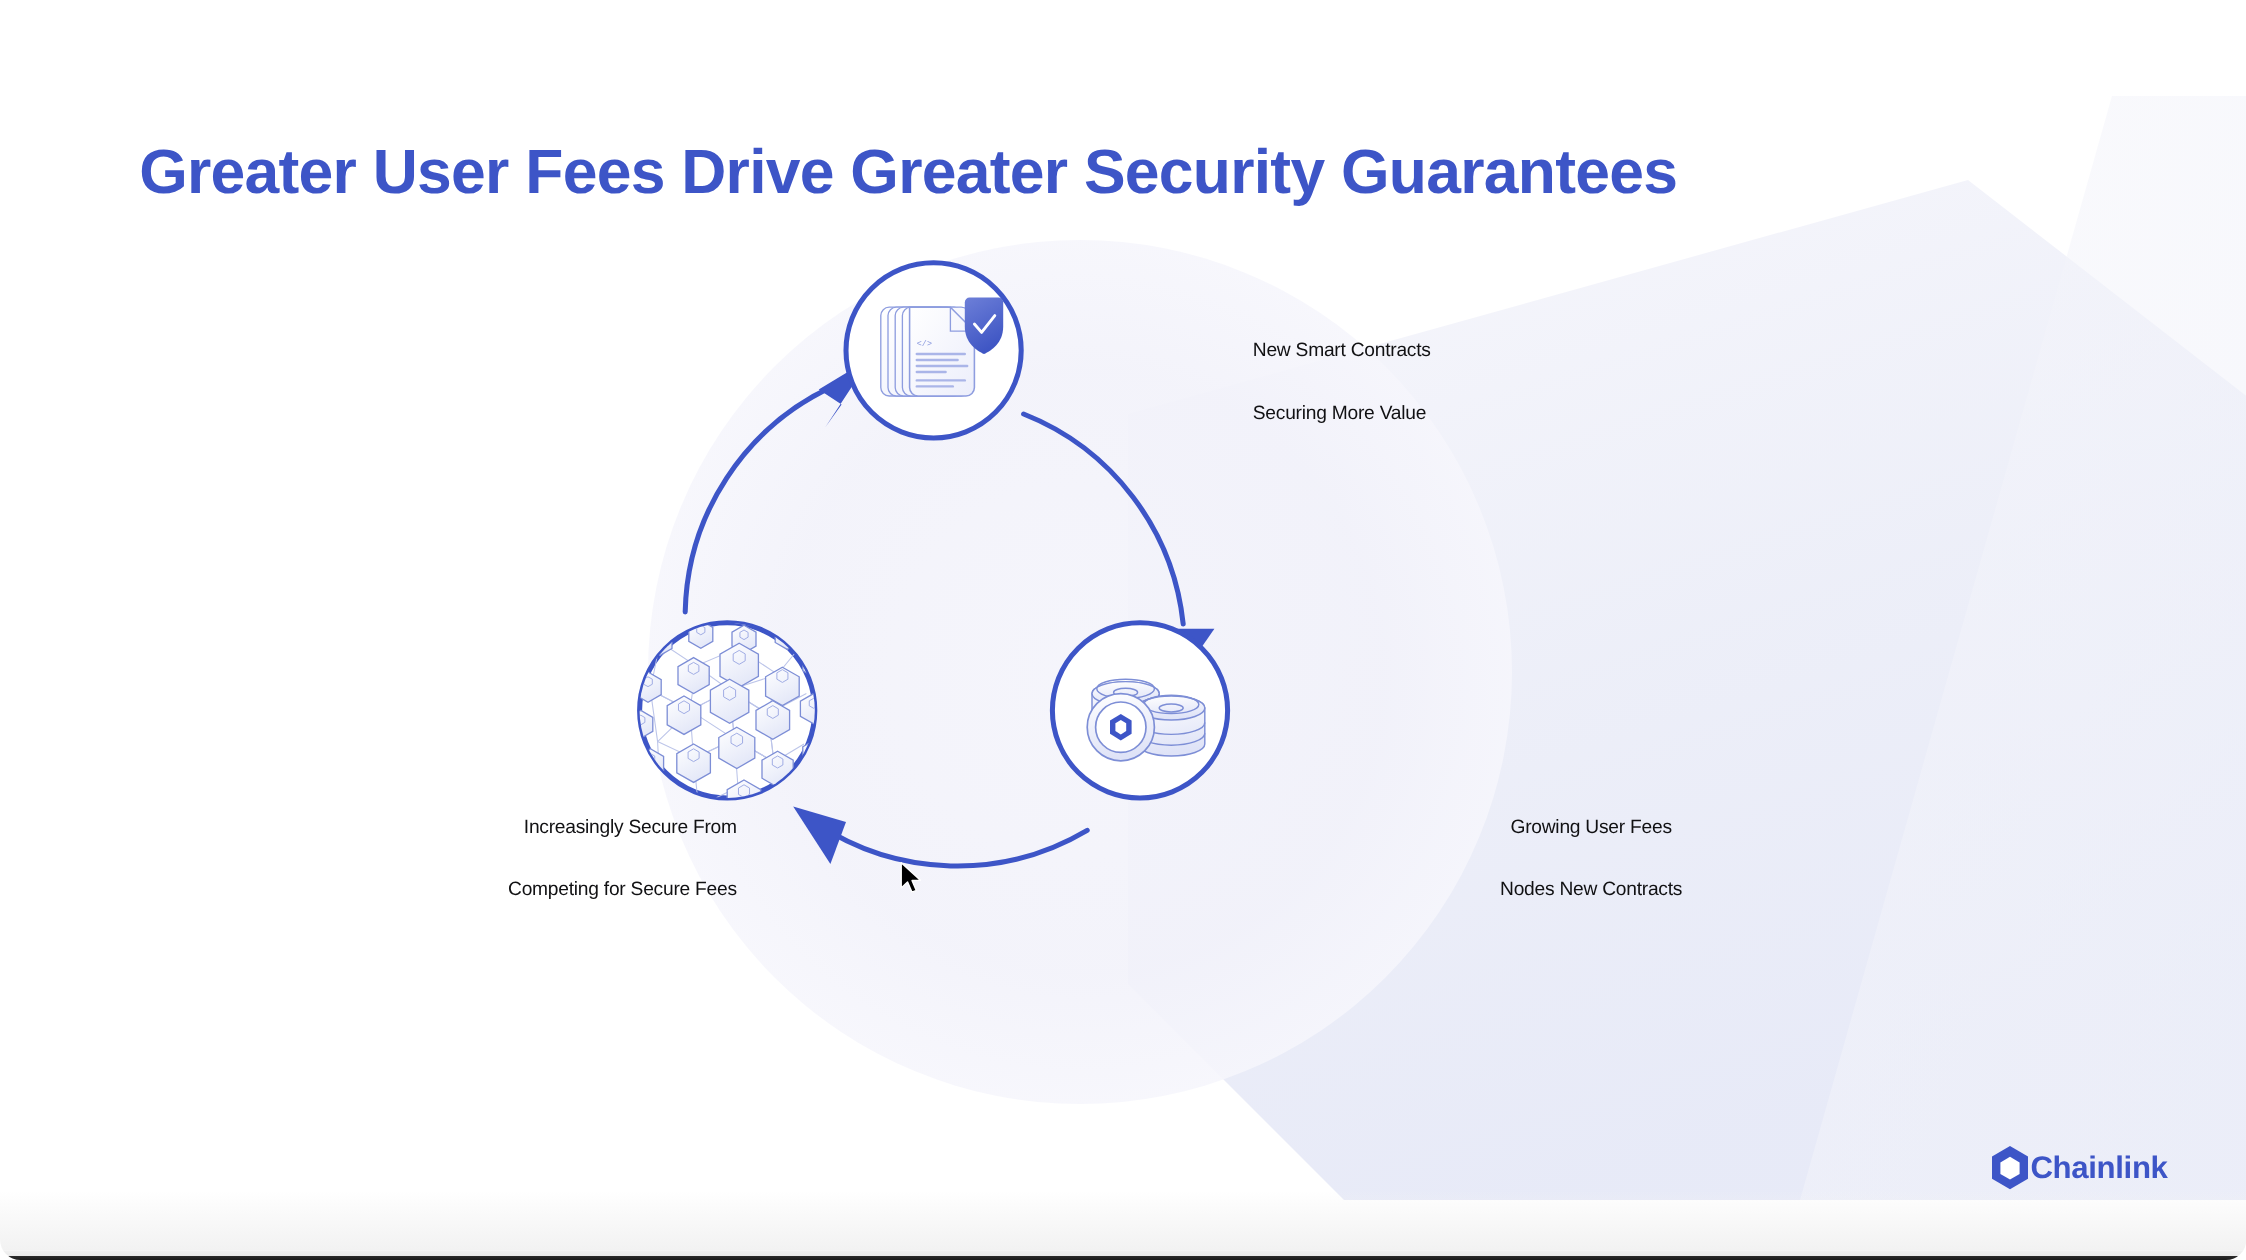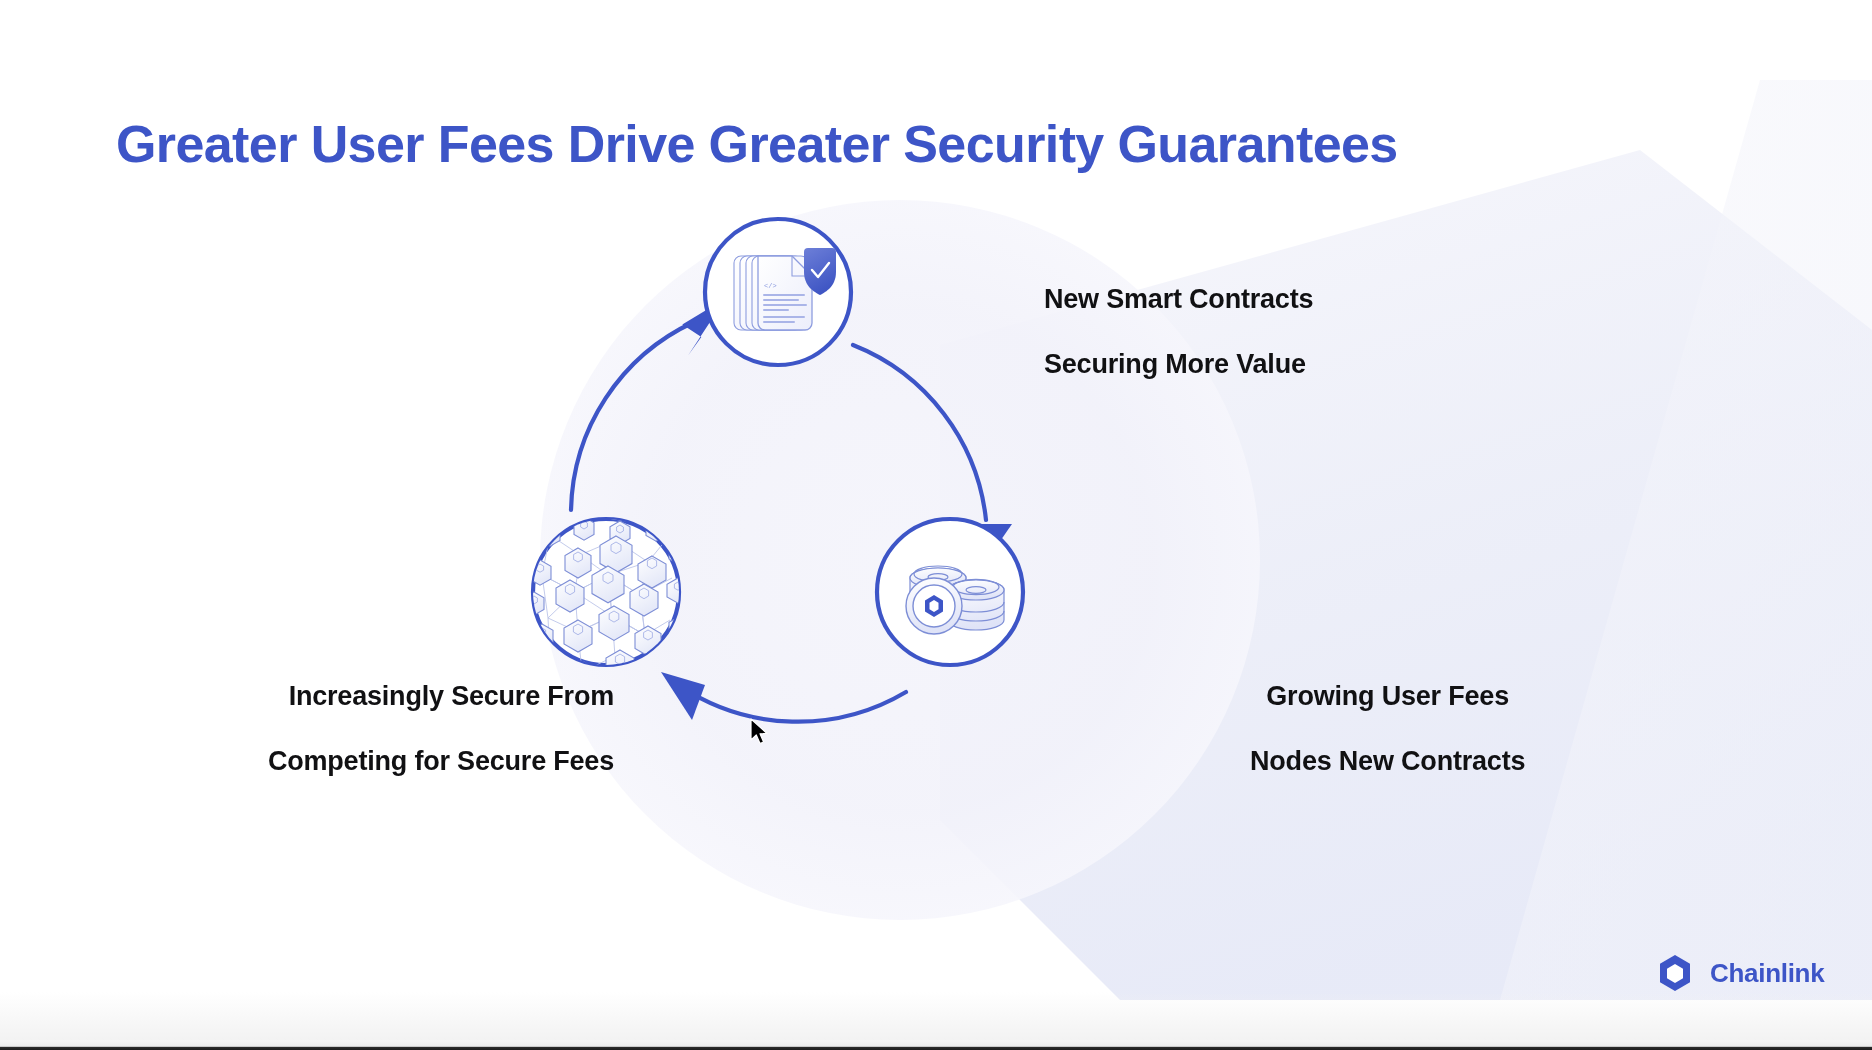--- a/index.html
+++ b/index.html
@@ -15,20 +15,21 @@
     position: relative;
   }
 
   #slide {
     position: absolute;
     left: 0; top: 0;
     width: 1872px;
     height: 1050px;
     background: #ffffff;
     overflow: hidden;
+    border-radius: 17px;
   }
 
   
   #bg-layer {
     position: absolute;
     left: 0; top: 0;
     width: 1872px;
     height: 1050px;
     pointer-events: none;
   }
@@ -51,22 +52,22 @@
     position: absolute;
     left: 520px;
     top: 180px;
     width: 720px;
     height: 700px;
   }
 
   
   .node-label {
     position: absolute;
-    font-size: 27px;
-    font-weight: bold;
+    font-size: 16px;
+    font-weight: normal;
     line-height: 1.22;
     color: #111113;
     letter-spacing: -0.2px;
     white-space: nowrap;
   }
   #label-top {
     left: 1044px;
     top: 283px;
     text-align: left;
   }
@@ -82,21 +83,21 @@
   }
   .node-label .l2 { display: block; margin-top: 32px; }
 
   
   #brand-logo {
     position: absolute;
     left: 1658px;
     top: 954px;
     display: flex;
     align-items: center;
-    gap: 18px;
+    gap: 0;
   }
   #brand-logo .brand-text {
     font-size: 26px;
     font-weight: bold;
     letter-spacing: -0.3px;
     color: #3d55c7;
   }
 
   
   #mouse-cursor {

